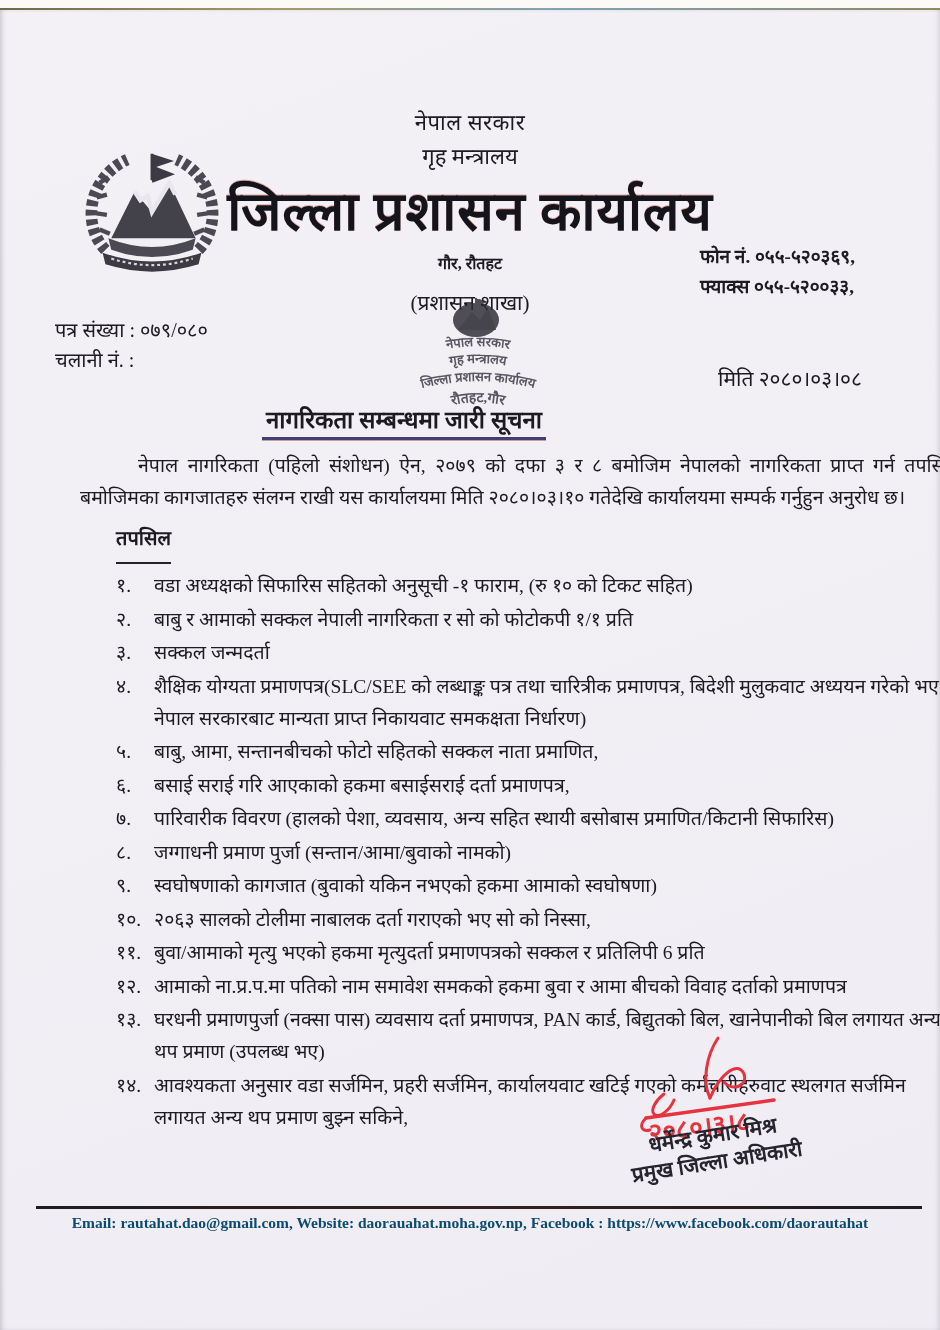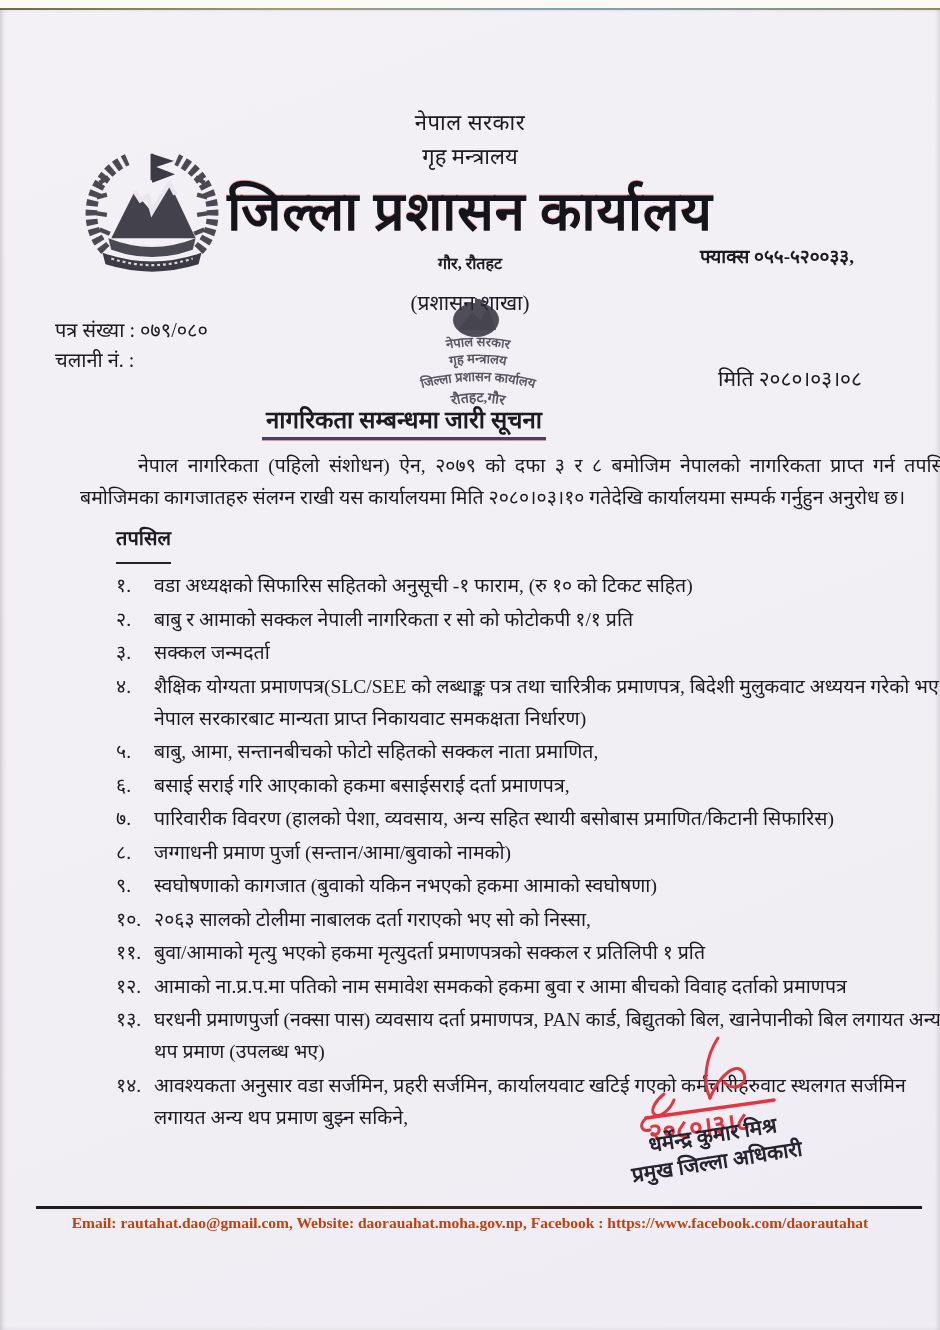--- a/index.html
+++ b/index.html
@@ -51,21 +51,21 @@
   
   .sig-svg{position:absolute;left:606px;top:1030px;}
   .sig-stamp{
     position:absolute;left:600px;top:1122px;width:230px;text-align:center;
     transform:rotate(-9deg);font-weight:bold;font-size:21px;line-height:27px;color:#26252e;
   }
   
   .footer-rule{position:absolute;left:36px;top:1206px;width:886px;height:3px;
     background:linear-gradient(90deg,#1d1c22,#35221f 50%,#1d1c22);}
   .footer-text{position:absolute;left:0;top:1214px;width:940px;text-align:center;
-    font-size:15.5px;font-weight:bold;color:#c2410c;}
+    font-size:15.5px;font-weight:bold;color:#0c4a6e;}
 </style>
 </head>
 <body>
 
 <div class="paper"></div>
 <div class="scan-top-line"></div>
 
 <div class="emblem">
   <svg width="148" height="128" viewBox="0 0 100 88">
     <g stroke="#4b4a52" fill="none">
@@ -82,20 +82,21 @@
   </svg>
 </div>
 
 <div class="hdr-center govt">नेपाल सरकार</div>
 <div class="hdr-center ministry">गृह मन्त्रालय</div>
 <div class="hdr-center office">जिल्ला प्रशासन कार्यालय</div>
 <div class="hdr-center location">गौर, रौतहट</div>
 <div class="hdr-center branch">(प्रशासन शाखा)</div>
 
 <div class="contact-right">
+  <div>फोन नं. ०५५-५२०३६९,</div>
   <div>फ्याक्स ०५५-५२००३३,</div>
 </div>
 
 <div class="refs">
   <div>पत्र संख्या : ०७९/०८०</div>
   <div>चलानी नं. :</div>
 </div>
 
 <div class="issue-date">मिति २०८०।०३।०८</div>
 
@@ -132,21 +133,21 @@
     <li><span class="num">१.</span><span>वडा अध्यक्षको सिफारिस सहितको अनुसूची -१ फाराम, (रु १० को टिकट सहित)</span></li>
     <li><span class="num">२.</span><span>बाबु र आमाको सक्कल नेपाली नागरिकता र सो को फोटोकपी १/१ प्रति</span></li>
     <li><span class="num">३.</span><span>सक्कल जन्मदर्ता</span></li>
     <li><span class="num">४.</span><span>शैक्षिक योग्यता प्रमाणपत्र(SLC/SEE को लब्धाङ्क पत्र तथा चारित्रीक प्रमाणपत्र, बिदेशी मुलुकवाट अध्ययन गरेको भए नेपाल सरकारबाट मान्यता प्राप्त निकायवाट समकक्षता निर्धारण)</span></li>
     <li><span class="num">५.</span><span>बाबु, आमा, सन्तानबीचको फोटो सहितको सक्कल नाता प्रमाणित,</span></li>
     <li><span class="num">६.</span><span>बसाई सराई गरि आएकाको हकमा बसाईसराई दर्ता प्रमाणपत्र,</span></li>
     <li><span class="num">७.</span><span>पारिवारीक विवरण (हालको पेशा, व्यवसाय, अन्य सहित स्थायी बसोबास प्रमाणित/किटानी सिफारिस)</span></li>
     <li><span class="num">८.</span><span>जग्गाधनी प्रमाण पुर्जा (सन्तान/आमा/बुवाको नामको)</span></li>
     <li><span class="num">९.</span><span>स्वघोषणाको कागजात (बुवाको यकिन नभएको हकमा आमाको स्वघोषणा)</span></li>
     <li><span class="num">१०.</span><span>२०६३ सालको टोलीमा नाबालक दर्ता गराएको भए सो को निस्सा,</span></li>
-    <li><span class="num">११.</span><span>बुवा/आमाको मृत्यु भएको हकमा मृत्युदर्ता प्रमाणपत्रको सक्कल र प्रतिलिपी १ प्रति</span></li>
+    <li><span class="num">११.</span><span>बुवा/आमाको मृत्यु भएको हकमा मृत्युदर्ता प्रमाणपत्रको सक्कल र प्रतिलिपी 6 प्रति</span></li>
     <li><span class="num">१२.</span><span>आमाको ना.प्र.प.मा पतिको नाम समावेश समकको हकमा बुवा र आमा बीचको विवाह दर्ताको प्रमाणपत्र</span></li>
     <li><span class="num">१३.</span><span>घरधनी प्रमाणपुर्जा (नक्सा पास) व्यवसाय दर्ता प्रमाणपत्र, PAN कार्ड, बिद्युतको बिल, खानेपानीको बिल लगायत अन्य थप प्रमाण (उपलब्ध भए)</span></li>
     <li><span class="num">१४.</span><span>आवश्यकता अनुसार वडा सर्जमिन, प्रहरी सर्जमिन, कार्यालयवाट खटिई गएको कर्मचारीहरुवाट स्थलगत सर्जमिन लगायत अन्य थप प्रमाण बुझ्न सकिने,</span></li>
   </ol>
 </div>
 
 <div class="sig-svg">
   <svg width="200" height="120" viewBox="0 0 200 120">
     <g stroke="#e5333f" stroke-width="3" fill="none" stroke-linecap="round">
       <path d="M112 8 C100 26 96 52 104 68"></path>

